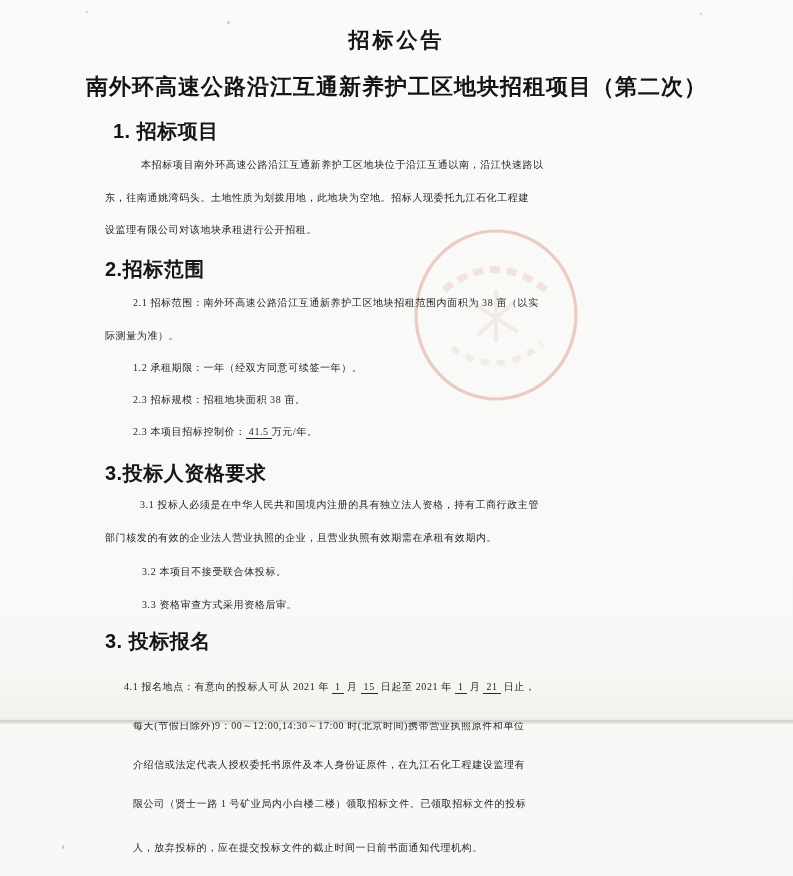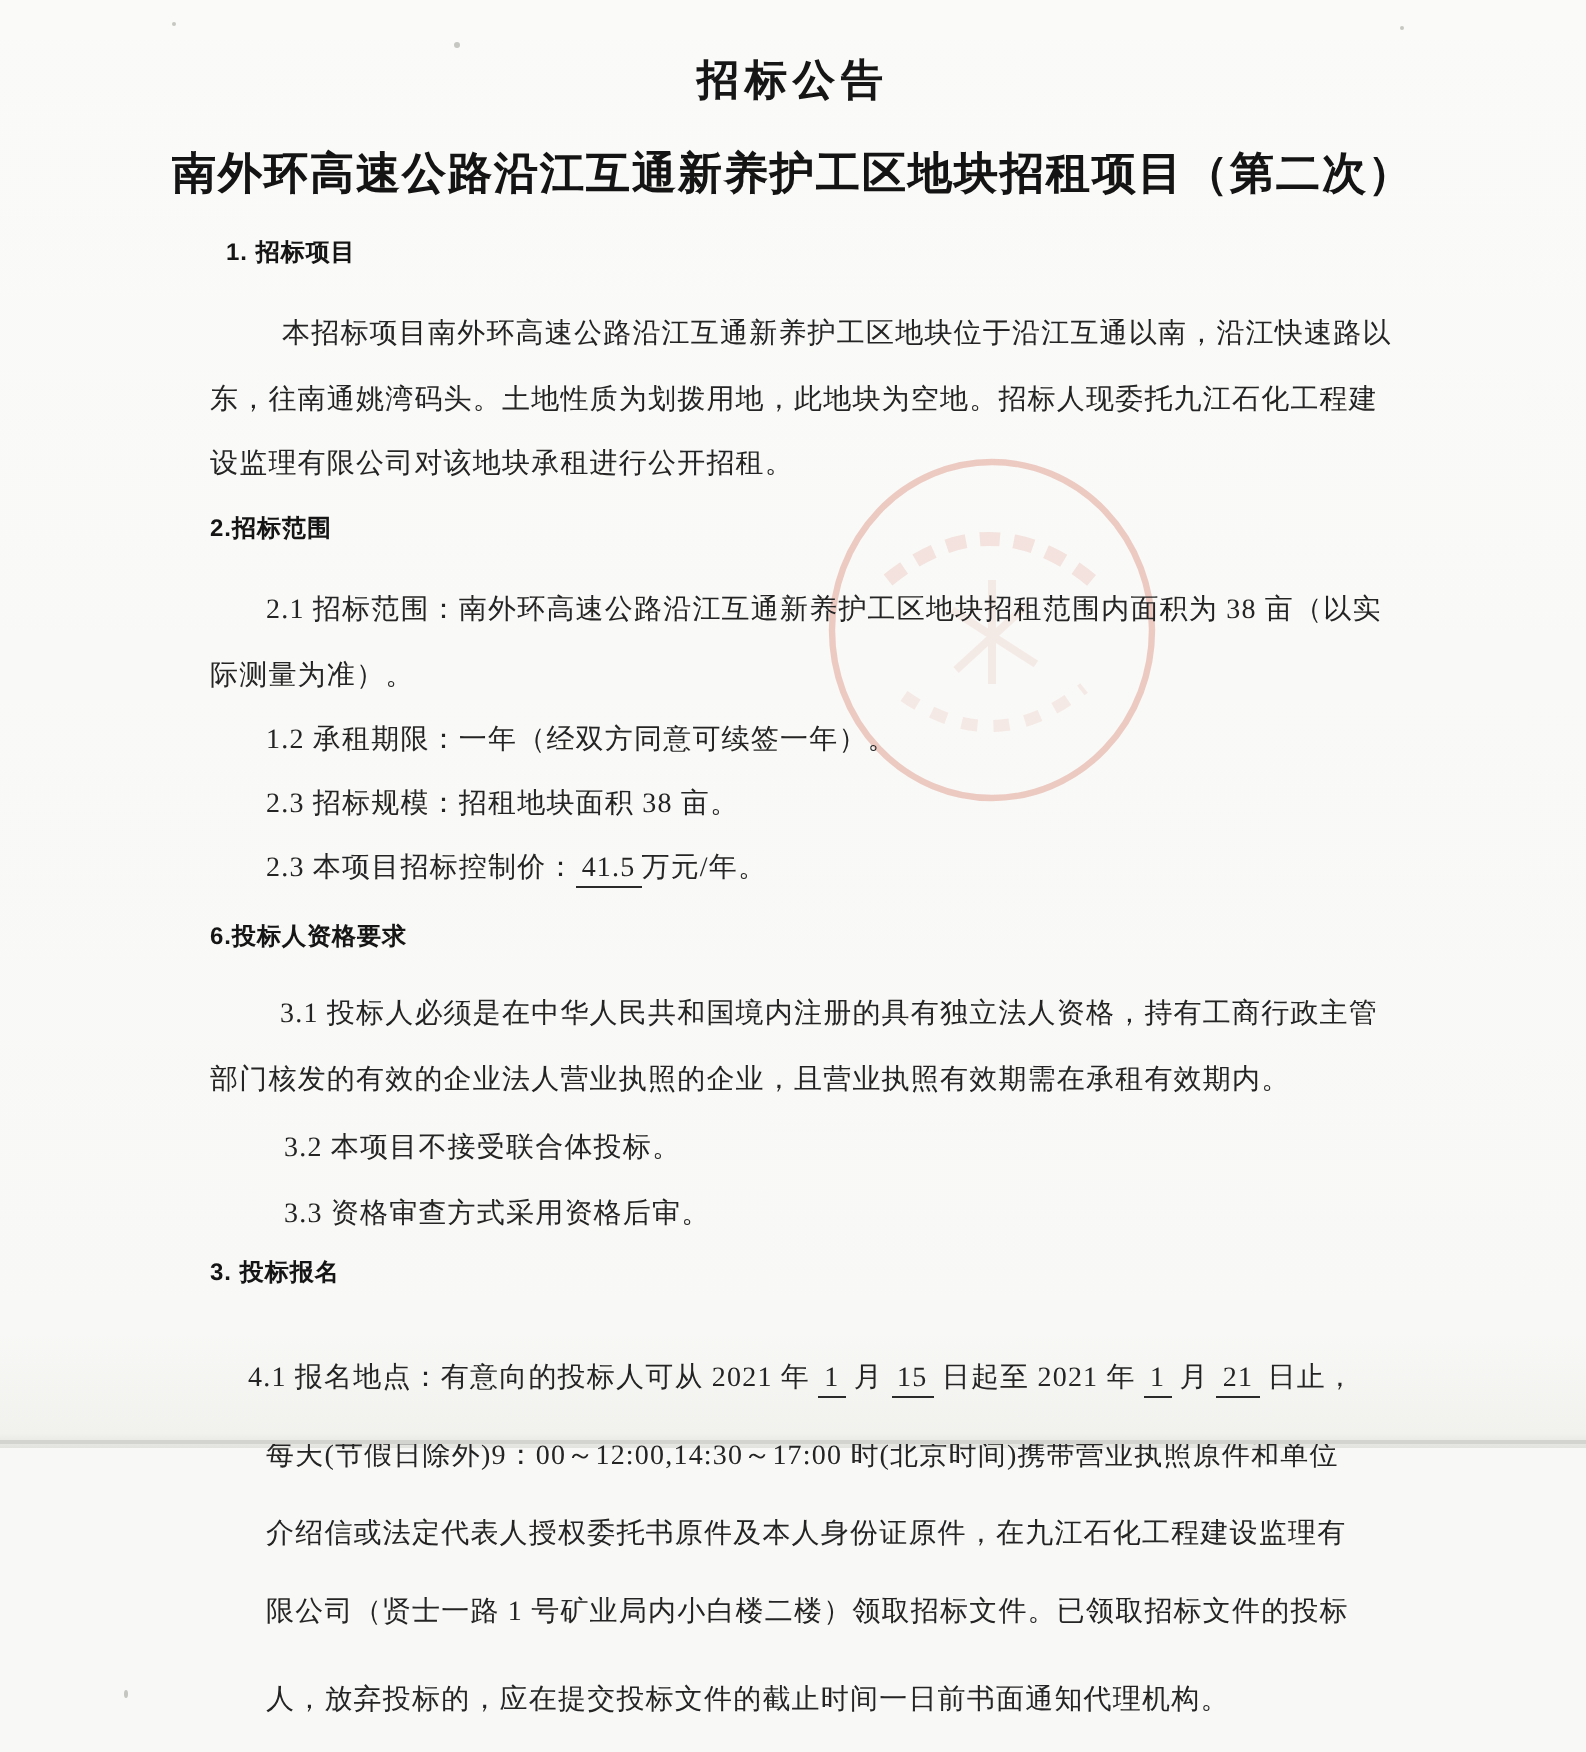--- a/index.html
+++ b/index.html
@@ -33,28 +33,28 @@
   .doc-subtitle {
     position: absolute; top: 72px; left: 0;
     width: 100%; text-align: center;
     font-size: 22px; font-weight: bold;
     letter-spacing: 1px;
     color: #141414;
   }
   .heading {
     position: absolute;
     font-family: "Liberation Sans", "DejaVu Sans", sans-serif;
-    font-size: 12px; font-weight: bold;
+    font-size: 20px; font-weight: bold;
     color: #151515;
     letter-spacing: 0.5px;
     white-space: nowrap;
   }
   .line {
     position: absolute;
-    font-size: 14px;
+    font-size: 10px;
     letter-spacing: 0.6px;
     white-space: nowrap;
     color: #242424;
   }
   .u {
     border-bottom: 1.5px solid #2a2a2a;
     padding: 0 3px 1px 3px;
   }
   .stamp {
     position: absolute;
@@ -97,21 +97,21 @@
 
   <div class="heading" style="left:105px; top:256px;">2.招标范围</div>
   <div class="line" style="left:133px; top:296px;">2.1 招标范围：南外环高速公路沿江互通新养护工区地块招租范围内面积为 38 亩（以实</div>
   <div class="line" style="left:105px; top:329px;">际测量为准）。</div>
   <div class="line" style="left:133px; top:361px;">1.2 承租期限：一年（经双方同意可续签一年）。</div>
   <div class="line" style="left:133px; top:393px;">2.3 招标规模：招租地块面积 38 亩。</div>
   <div class="line" style="left:133px; top:425px;">
     <span>2.3 本项目招标控制价：</span><span class="u">41.5</span><span>万元/年。</span>
   </div>
 
-  <div class="heading" style="left:105px; top:460px;">6.投标人资格要求</div>
+  <div class="heading" style="left:105px; top:460px;">3.投标人资格要求</div>
   <div class="line" style="left:140px; top:498px;">3.1 投标人必须是在中华人民共和国境内注册的具有独立法人资格，持有工商行政主管</div>
   <div class="line" style="left:105px; top:531px;">部门核发的有效的企业法人营业执照的企业，且营业执照有效期需在承租有效期内。</div>
   <div class="line" style="left:142px; top:565px;">3.2 本项目不接受联合体投标。</div>
   <div class="line" style="left:142px; top:598px;">3.3 资格审查方式采用资格后审。</div>
 
   <div class="heading" style="left:105px; top:628px;">3. 投标报名</div>
   <div class="line" style="left:124px; top:680px;">
     <span>4.1 报名地点：有意向的投标人可从 2021 年</span>
     <span class="u">1</span>
     <span>月</span>

